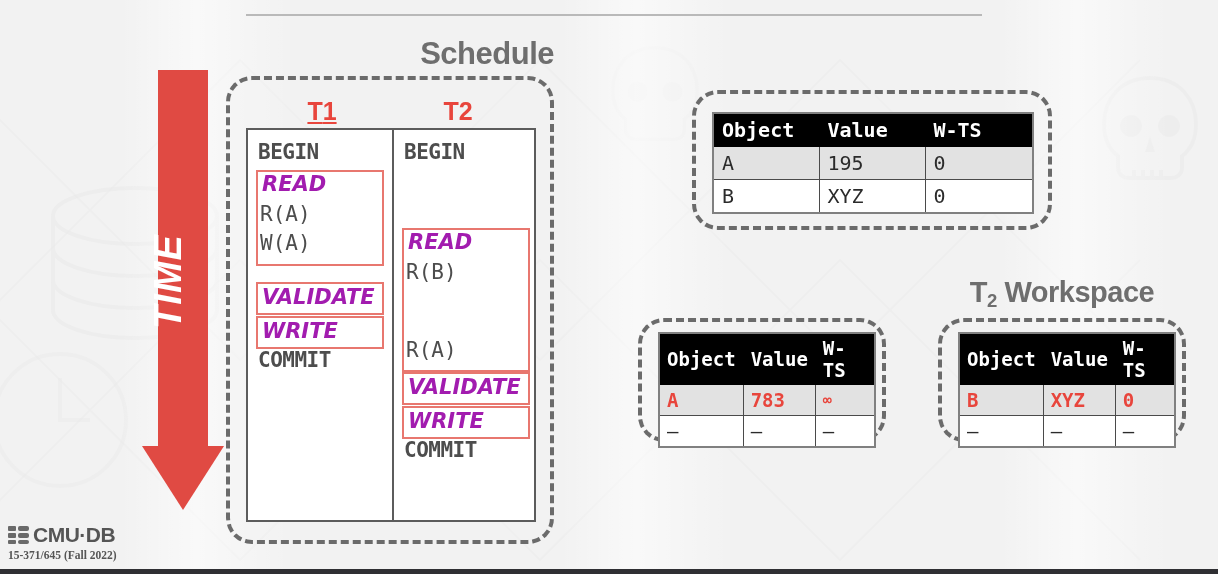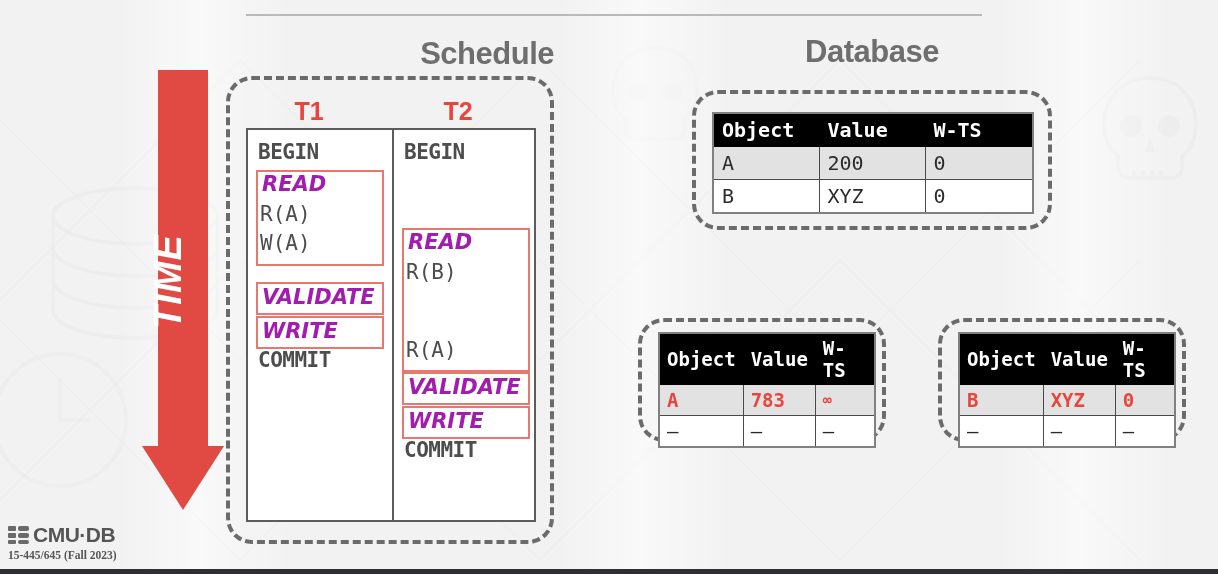--- a/index.html
+++ b/index.html
@@ -74,21 +74,21 @@
 
   
   #schedule-box { left: 226px; top: 76px; width: 328px; height: 468px; }
   #schedule-title { left: 226px; top: 36px; width: 328px; text-align: right; font-size: 31px; }
 
   .tx-head {
     position: absolute; top: 97px;
     color: #e8453c; font-weight: bold; font-size: 25px;
     text-align: center; width: 60px;
   }
-  #tx1-head { left: 279px; }
+  #tx1-head { left: 292px; text-decoration: underline; }
   #tx2-head { left: 428px; }
 
   #sched-inner {
     position: absolute; left: 246px; top: 128px; width: 290px; height: 394px;
     background: #ffffff;
     border: 2px solid #5c5c5c;
   }
   #sched-divider {
     position: absolute; left: 144px; top: 0; width: 2px; height: 100%;
     background: #5c5c5c;
@@ -284,34 +284,33 @@
       <div class="phasebox" style="left:8px; top:242px; width:128px; height:33px;"></div>
       <div class="op kw" style="left:14px; top:245px;">VALIDATE</div>
 
       <div class="phasebox" style="left:8px; top:276px; width:128px; height:33px;"></div>
       <div class="op kw" style="left:14px; top:279px;">WRITE</div>
 
       <div class="op bold" style="left:10px; top:308px;">COMMIT</div>
     </div>
   </div>
 
-  <div class="heading" id="db-title">Database</div>
   <div class="dashbox" id="db-box"></div>
   <table class="tbl" id="db-table">
     <thead>
       <tr>
         <th class="c-obj">Object</th>
         <th class="c-val">Value</th>
         <th class="c-wts">W-TS</th>
       </tr>
     </thead>
     <tbody>
       <tr class="shade">
         <td>A</td>
-        <td>200</td>
+        <td>195</td>
         <td>0</td>
       </tr>
       <tr>
         <td>B</td>
         <td>XYZ</td>
         <td>0</td>
       </tr>
     </tbody>
   </table>
 
@@ -331,20 +330,23 @@
         <td class="red inf">∞</td>
       </tr>
       <tr>
         <td>–</td>
         <td>–</td>
         <td>–</td>
       </tr>
     </tbody>
   </table>
 
+  <div class="heading" id="ws2-title">
+    <span>T</span><span class="sub">2</span><span> Workspace</span>
+  </div>
   <div class="dashbox" id="ws2-box"></div>
   <table class="tbl wstbl" id="ws2-table">
     <thead>
       <tr>
         <th class="c-obj">Object</th>
         <th class="c-val">Value</th>
         <th class="c-wts">W-TS</th>
       </tr>
     </thead>
     <tbody>
@@ -370,17 +372,17 @@
             <rect x="0" y="8" width="8" height="5" rx="1"></rect>
             <rect x="0" y="15" width="8" height="4" rx="1"></rect>
             <rect x="10" y="1" width="11" height="5" rx="2"></rect>
             <rect x="10" y="8" width="11" height="5" rx="2"></rect>
             <rect x="10" y="15" width="11" height="4" rx="2"></rect>
           </g>
         </svg>
       </span>
       <span>CMU·DB</span>
     </div>
-    <div class="course">15-445/645 (Fall 2023)</div>
+    <div class="course">15-371/645 (Fall 2022)</div>
   </div>
 
   <div id="bottombar"></div>
 </div>
 
 </body></html>

